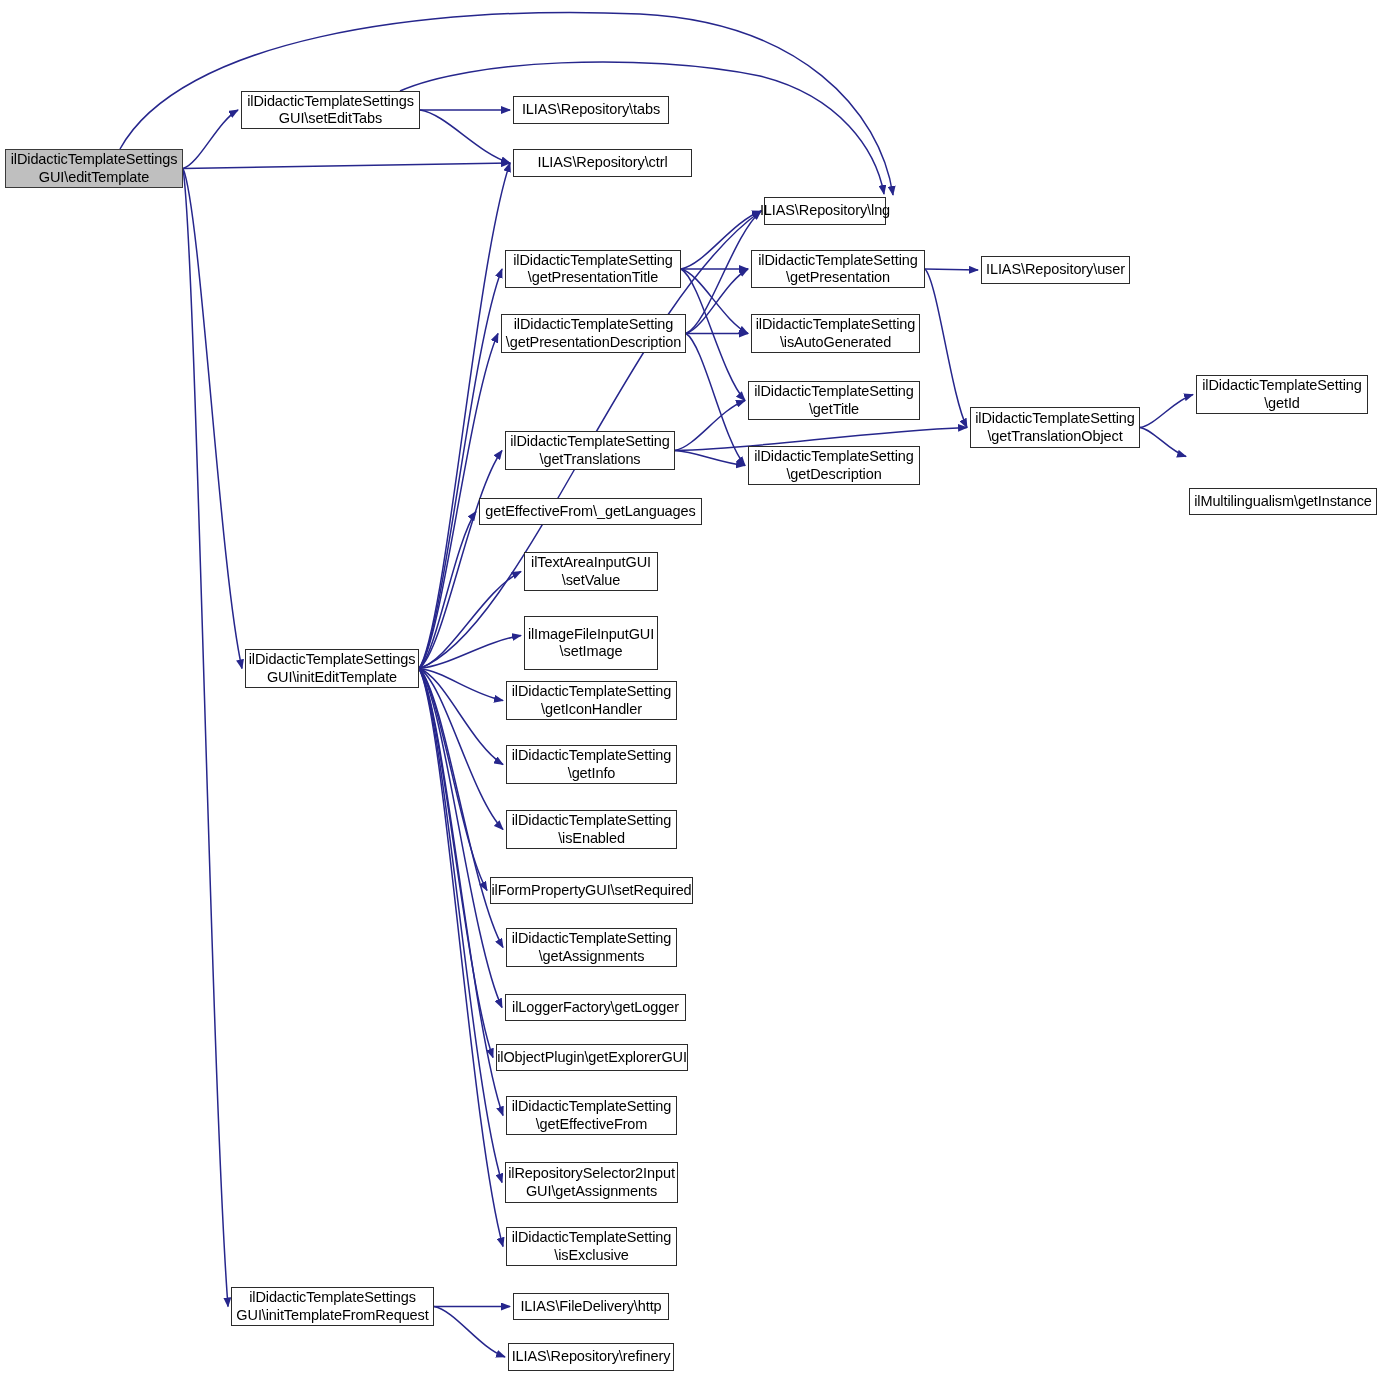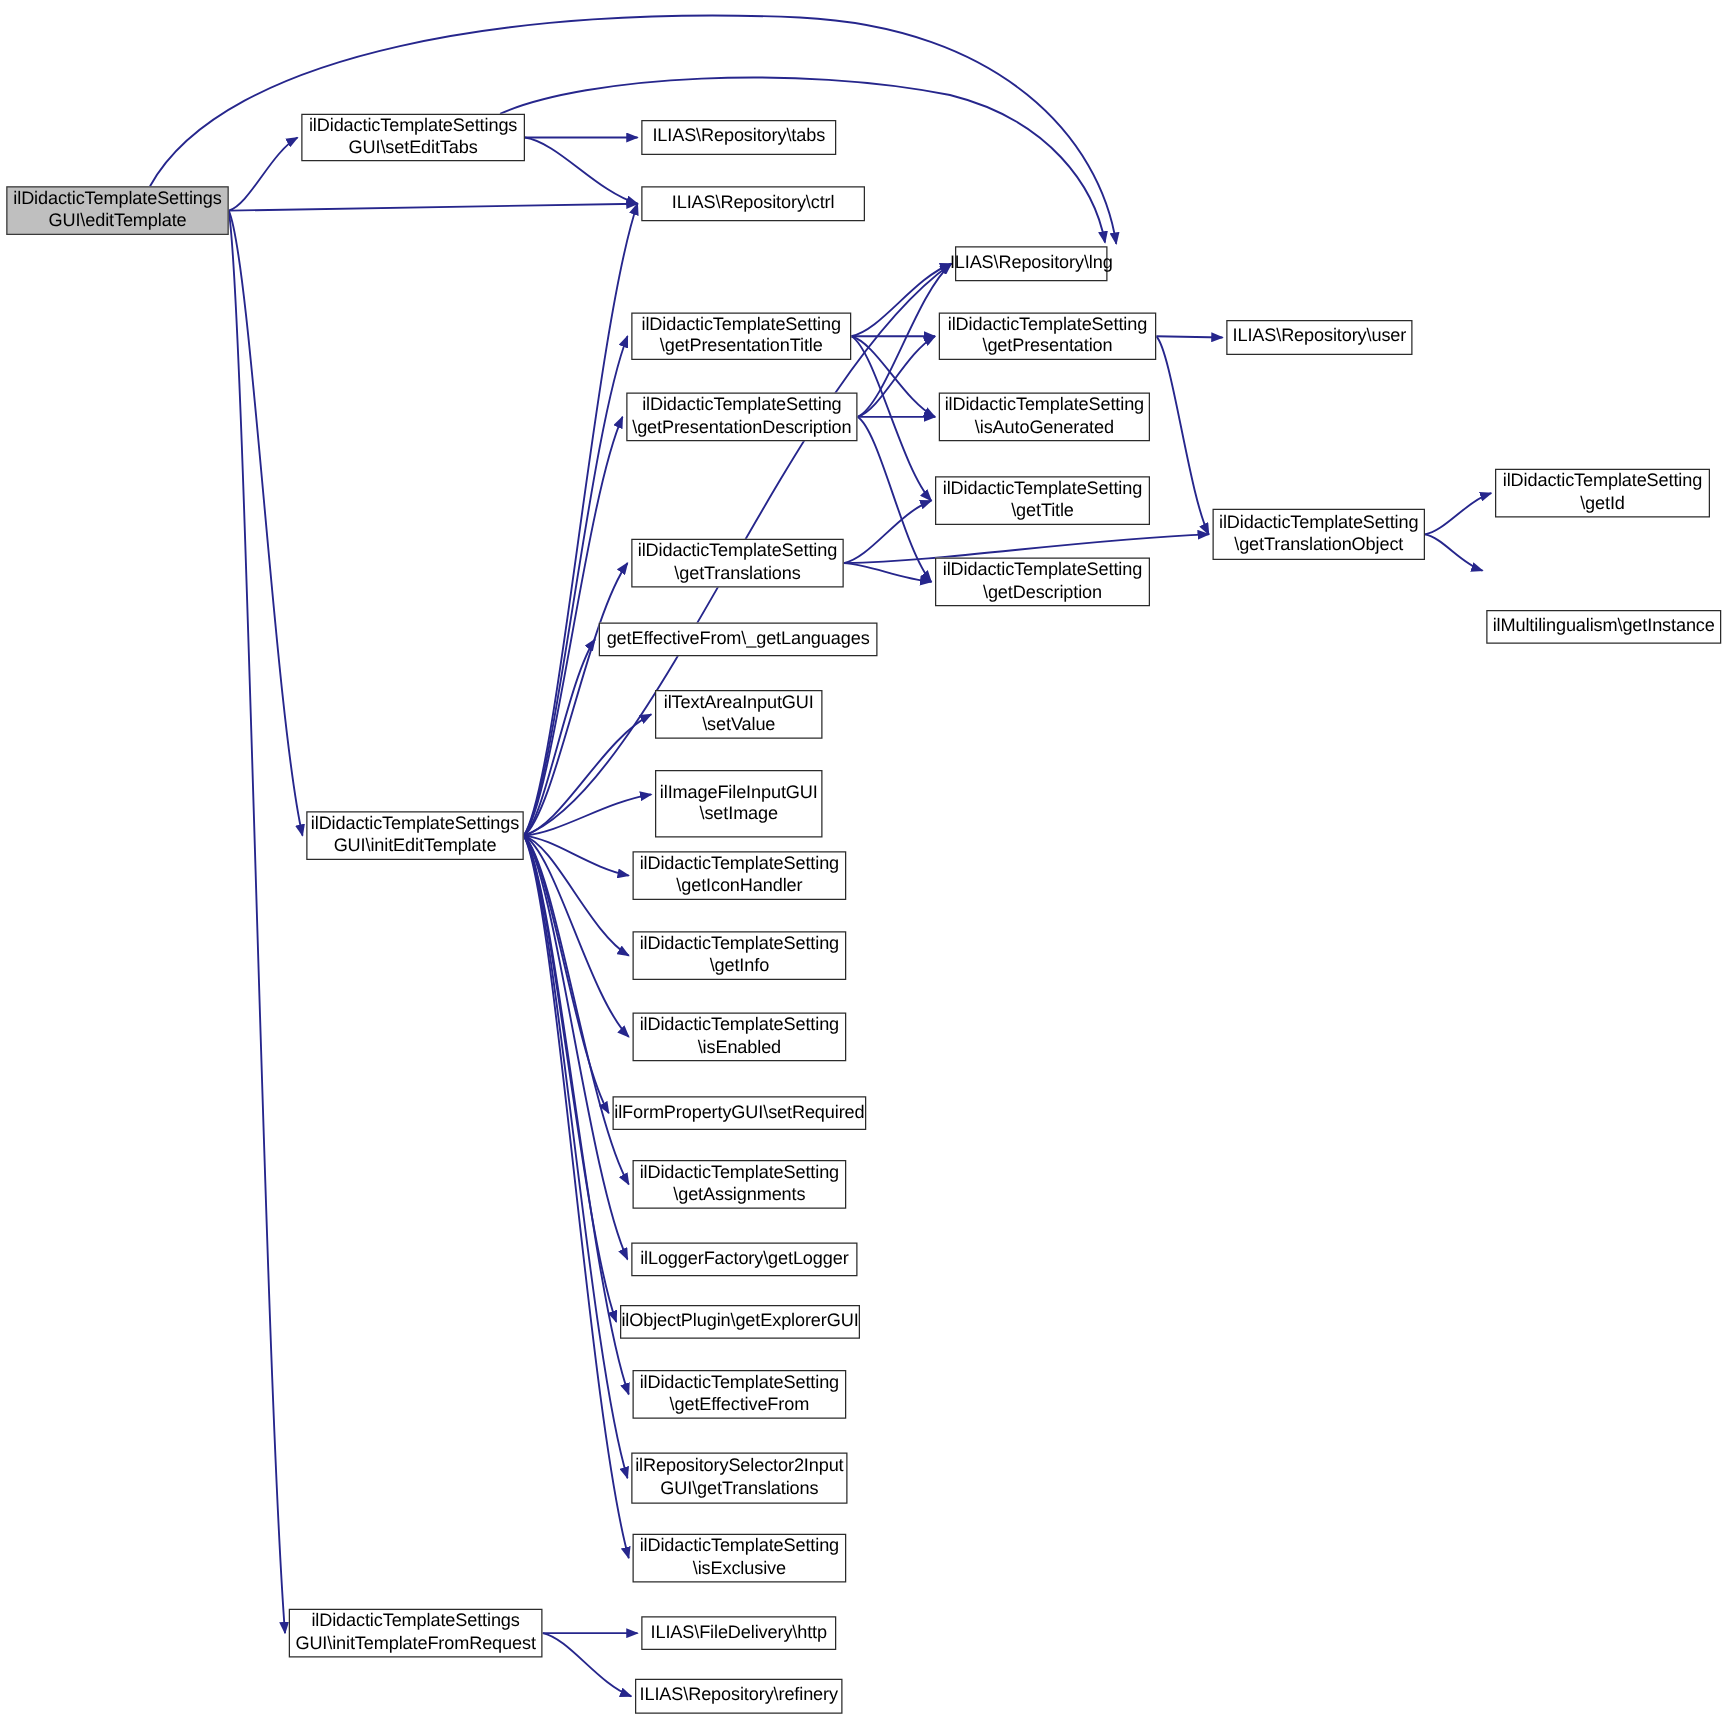--- a/index.html
+++ b/index.html
@@ -137,21 +137,21 @@
       <div class="node" style="left: 506px; top: 810px; width: 171px; height: 39px;"><span class="lbl">ilDidacticTemplateSetting
 \isEnabled</span></div>
       <div class="node" style="left: 490px; top: 877px; width: 203px; height: 27px;"><span class="lbl">ilFormPropertyGUI\setRequired</span></div>
       <div class="node" style="left: 506px; top: 928px; width: 171px; height: 39px;"><span class="lbl">ilDidacticTemplateSetting
 \getAssignments</span></div>
       <div class="node" style="left: 505px; top: 994px; width: 181px; height: 27px;"><span class="lbl">ilLoggerFactory\getLogger</span></div>
       <div class="node" style="left: 496px; top: 1044px; width: 192px; height: 27px;"><span class="lbl">ilObjectPlugin\getExplorerGUI</span></div>
       <div class="node" style="left: 506px; top: 1096px; width: 171px; height: 39px;"><span class="lbl">ilDidacticTemplateSetting
 \getEffectiveFrom</span></div>
       <div class="node" style="left: 505px; top: 1162px; width: 173px; height: 41px;"><span class="lbl">ilRepositorySelector2Input
-GUI\getTranslations</span></div>
+GUI\getAssignments</span></div>
       <div class="node" style="left: 506px; top: 1227px; width: 171px; height: 39px;"><span class="lbl">ilDidacticTemplateSetting
 \isExclusive</span></div>
       <div class="node" style="left: 231px; top: 1287px; width: 203px; height: 39px;"><span class="lbl">ilDidacticTemplateSettings
 GUI\initTemplateFromRequest</span></div>
       <div class="node" style="left: 513px; top: 1293px; width: 156px; height: 27px;"><span class="lbl">ILIAS\FileDelivery\http</span></div>
       <div class="node" style="left: 508px; top: 1343px; width: 166px; height: 28px;"><span class="lbl">ILIAS\Repository\refinery</span></div>
     </div>
 </div>
 
 </body></html>

